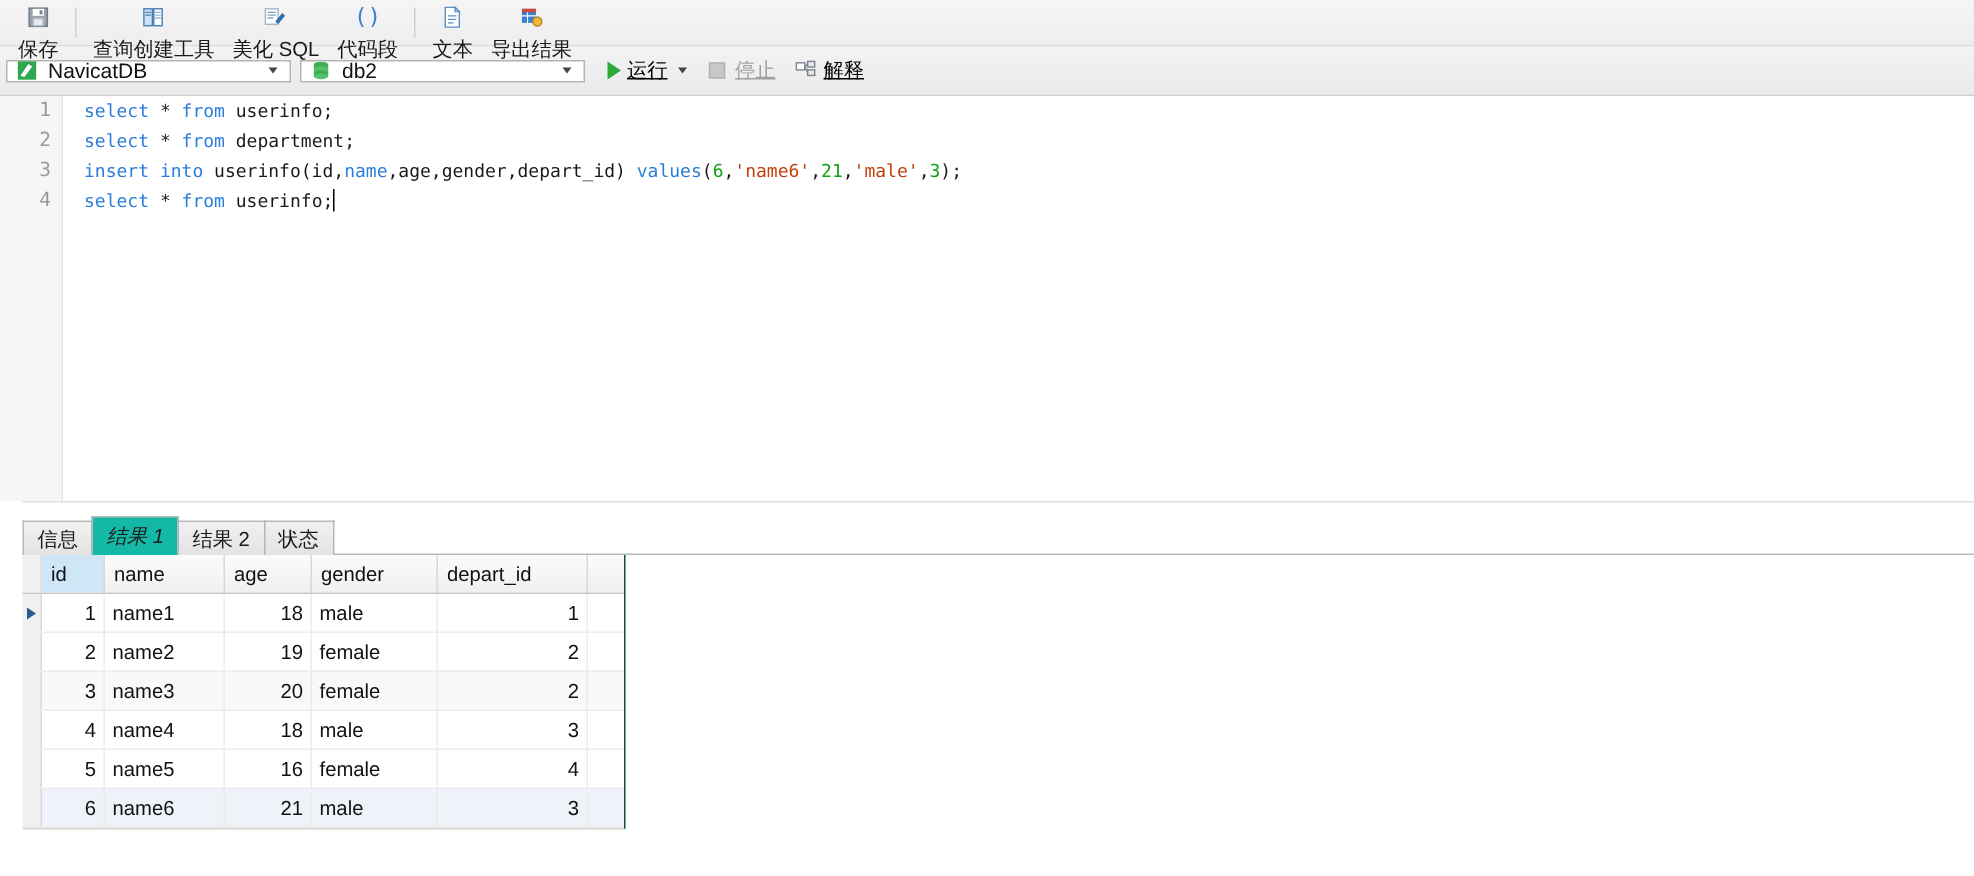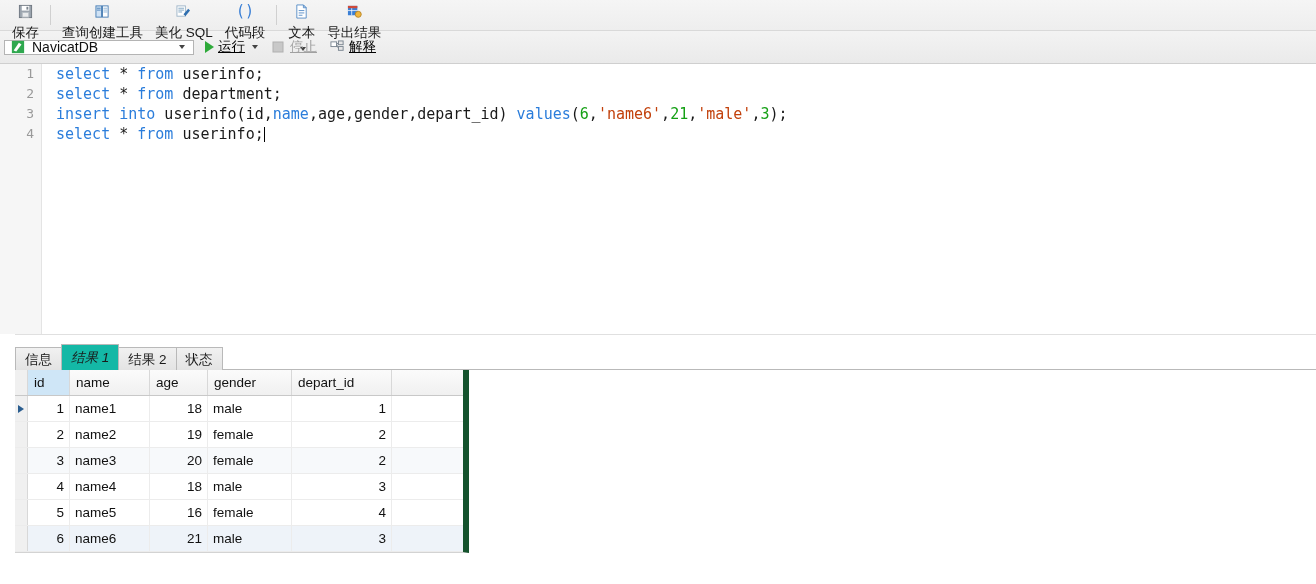--- a/index.html
+++ b/index.html
@@ -113,21 +113,21 @@
     height: 20px;
     line-height: 20px;
     font-family: "DejaVu Sans Mono", "Liberation Mono", monospace;
     font-size: 13px;
     color: #9a9a9a;
   }
   .code {
     position: absolute;
     left: 42px; top: 0;
     font-family: "DejaVu Sans Mono", "Liberation Mono", monospace;
-    font-size: 15px;
+    font-size: 12px;
     line-height: 20px;
     white-space: pre;
     padding-left: 14px;
   }
   .code .line { height: 20px; }
   .kw   { color: #2b7ddb; }
   .num  { color: #15a015; }
   .str  { color: #c2410c; }
   .pln  { color: #1a1a1a; }
   .caret {
@@ -183,22 +183,22 @@
     background: #14b8a6;
     height: 26px;
     line-height: 25px;
     z-index: 3;
     font-style: italic;
   }
 
   
   .grid {
     position: relative;
-    width: 454px;
-    border-right: 6px solid #14532d;
+    width: 402px;
+    border-right: 1px solid #14532d;
     border-bottom: 1px solid #d3d3d3;
     box-sizing: border-box;
   }
   .grid-header {
     display: flex;
     height: 25px;
     background: linear-gradient(to bottom,#fbfbfb,#f0f0f0);
     border-bottom: 1px solid #c8c8c8;
   }
   .hcell {
@@ -348,20 +348,37 @@
         <rect x="1" y="1" width="14" height="14" fill="#2fa84f"></rect>
         <path d="M3 12 L9 3 L12 5 L6 13 Z" fill="#ffffff"></path>
       </svg>
     </span>
     <span class="cb-label">NavicatDB</span>
     <span class="cb-arrow">
       <span class="caret-down" style="margin:0;"></span>
     </span>
   </div>
 
+  <div class="combo combo-schema">
+    <span class="ico">
+      <svg width="14" height="14" viewBox="0 0 16 16">
+        <ellipse cx="8" cy="3.5" rx="5.5" ry="2.2" fill="#3cae55"></ellipse>
+        <rect x="2.5" y="3.5" width="11" height="3" fill="#3cae55"></rect>
+        <ellipse cx="8" cy="6.7" rx="5.5" ry="2.2" fill="#57c06f"></ellipse>
+        <rect x="2.5" y="6.7" width="11" height="3" fill="#57c06f"></rect>
+        <ellipse cx="8" cy="9.9" rx="5.5" ry="2.2" fill="#3cae55"></ellipse>
+        <rect x="2.5" y="9.9" width="11" height="2.5" fill="#3cae55"></rect>
+        <ellipse cx="8" cy="12.4" rx="5.5" ry="2.2" fill="#57c06f"></ellipse>
+      </svg>
+    </span>
+    <span class="cb-label">db2</span>
+    <span class="cb-arrow">
+      <span class="caret-down" style="margin:0;"></span>
+    </span>
+  </div>
 
   <div class="run-group">
     <div class="run-btn">
       <span class="tri-right"></span>
       <span>运行</span>
       <span class="caret-down"></span>
     </div>
     <div class="stop-btn disabled">
       <span class="ico">
         <svg width="12" height="12" viewBox="0 0 12 12">

